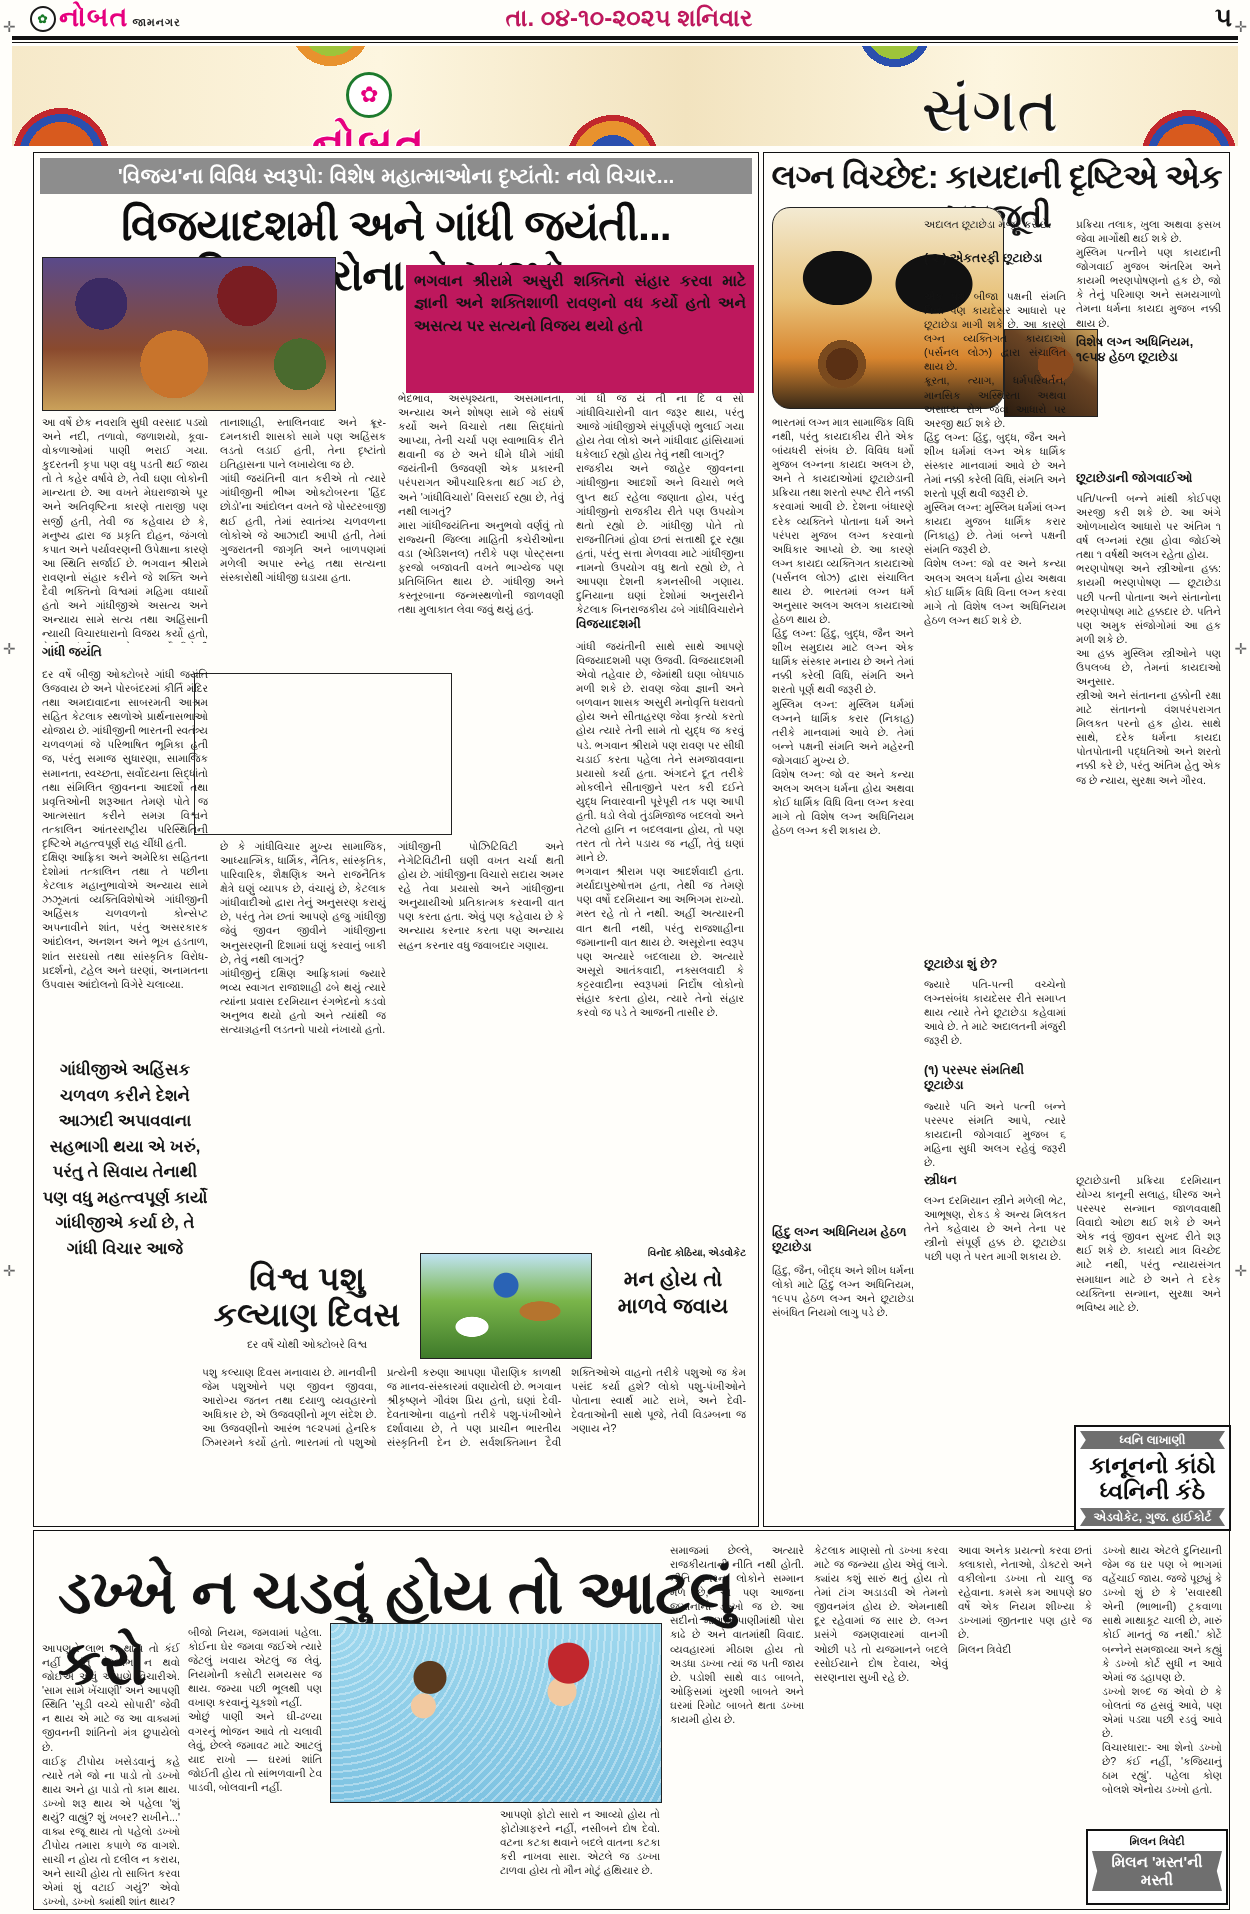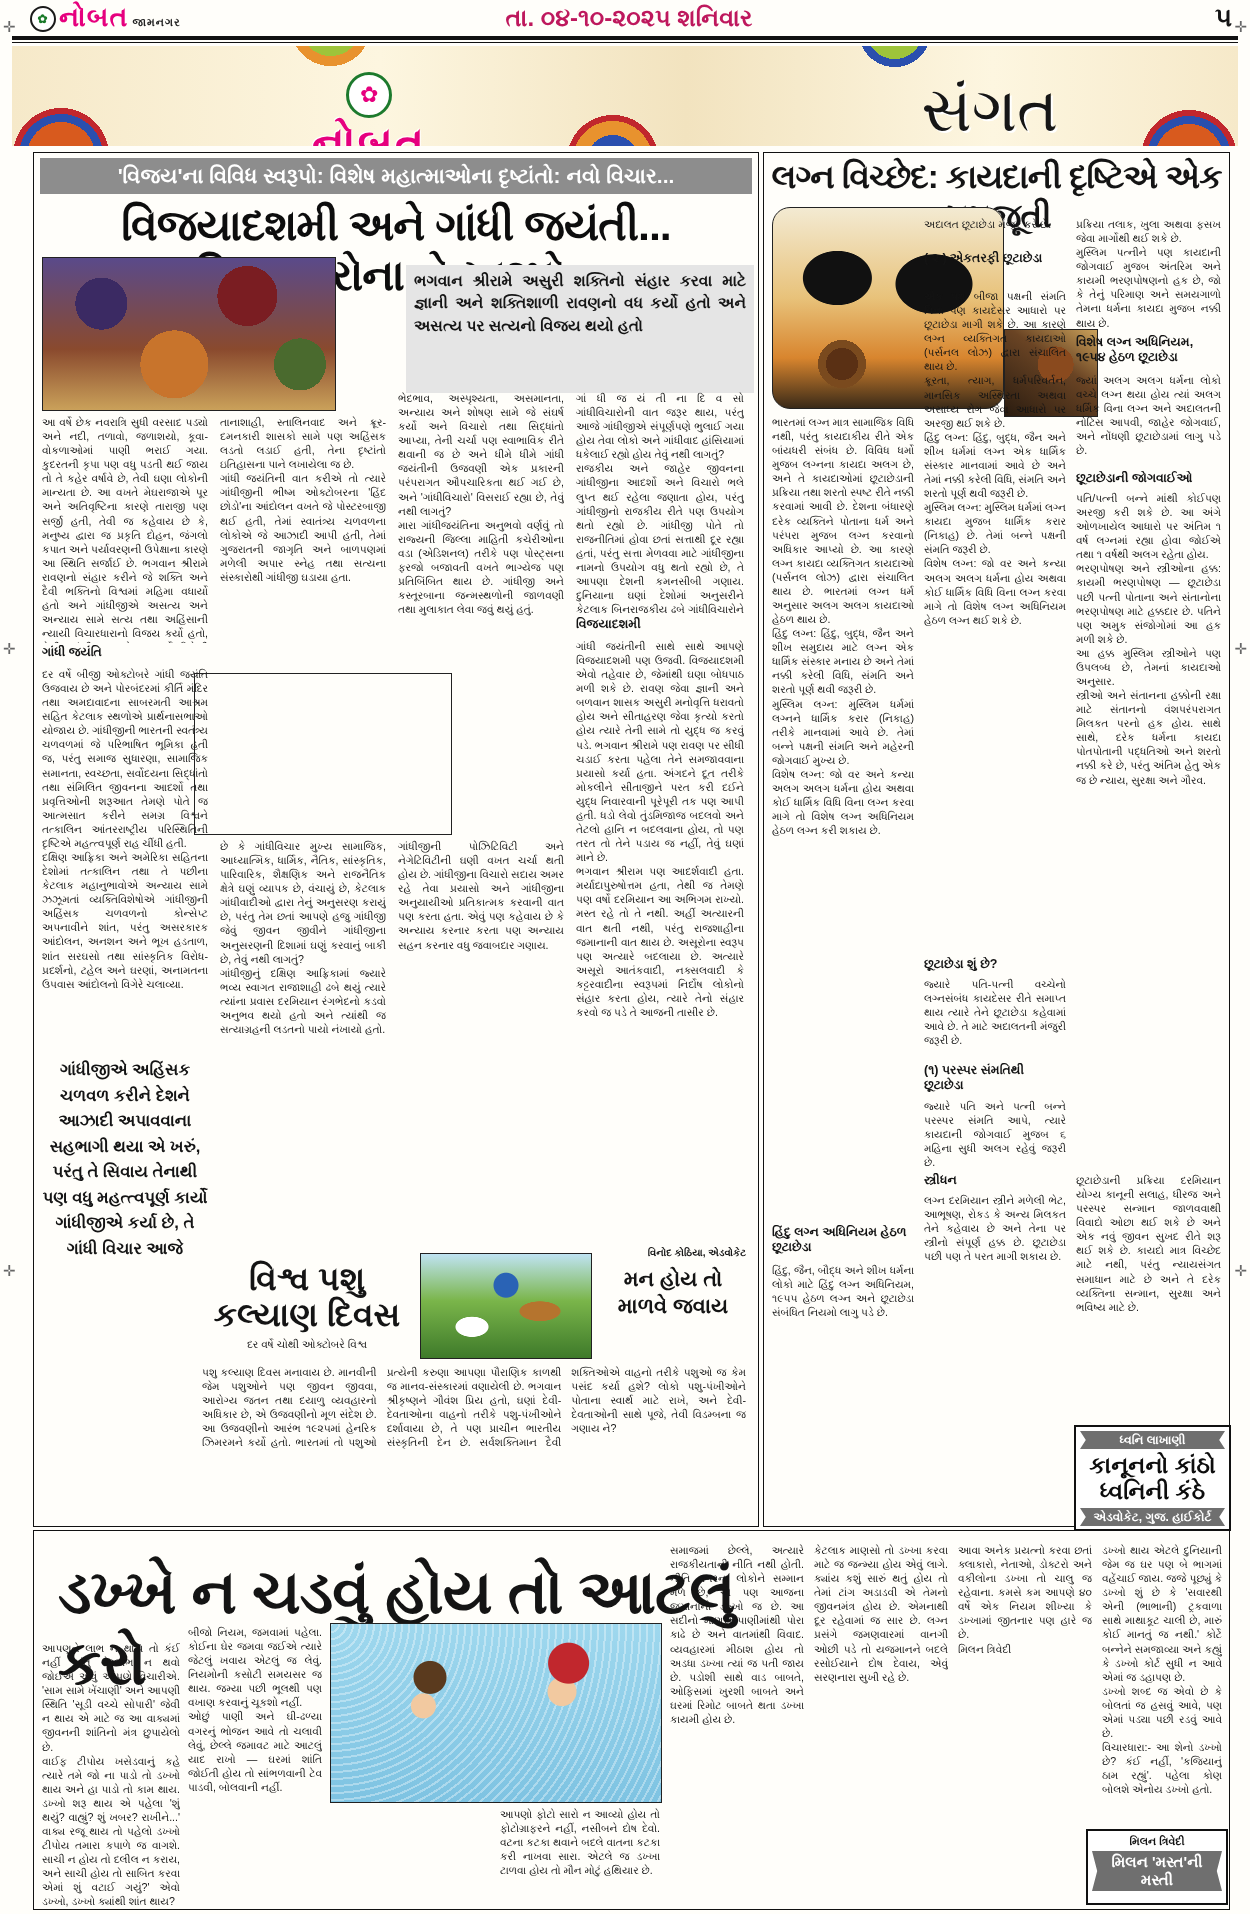--- a/index.html
+++ b/index.html
@@ -34,21 +34,21 @@
       text-shadow:2px 2px 0 #fff;}
   
   .framebox{position:absolute;border:1.5px solid #111;background:#fffefa;}
   
   #a1-strap{position:absolute;left:6px;top:5px;right:6px;height:36px;background:#8d8d8d;color:#fff;
       font-weight:bold;font-size:21px;text-align:center;line-height:36px;}
   #a1-head{position:absolute;left:4px;top:48px;right:4px;text-align:center;font-weight:bold;font-size:43px;
       letter-spacing:-1px;color:#0d0d0d;}
   .bt{font-size:10.6px;line-height:1.33;text-align:justify;white-space:pre-line;overflow:hidden;}
   .sh{font-weight:bold;font-size:12.5px;text-align:left;overflow:hidden;}
-  #a1-highlight{position:absolute;background:#e5e5e5;font-weight:bold;font-size:15.5px;line-height:1.45;
+  #a1-highlight{position:absolute;background:#be185d;font-weight:bold;font-size:15.5px;line-height:1.45;
       padding:5px 8px;text-align:justify;overflow:hidden;}
   #a1-bold{position:absolute;font-weight:bold;font-size:16.5px;line-height:1.55;text-align:center;overflow:hidden;}
   
   .ph{position:absolute;border:1px solid #222;overflow:hidden;}
   #img-war{background:
       radial-gradient(circle at 20% 30%, #3b2a63 0 26px, transparent 26px),
       radial-gradient(circle at 70% 25%, #7a1d22 0 30px, transparent 30px),
       radial-gradient(circle at 45% 70%, #c8742c 0 34px, transparent 34px),
       radial-gradient(circle at 88% 70%, #4a6a2e 0 26px, transparent 26px),
       linear-gradient(180deg,#5a4a8a,#8a4a2e 60%,#caa15a);}
@@ -179,21 +179,20 @@
     <div class="sh abs" style="left:160px;top:804px;width:142px;height:18px;">છૂટાછેડા શું છે?</div>
     <div class="bt abs" style="left:160px;top:824px;width:142px;height:84px;">જ્યારે પતિ-પત્ની વચ્ચેનો લગ્નસંબંધ કાયદેસર રીતે સમાપ્ત થાય ત્યારે તેને છૂટાછેડા કહેવામાં આવે છે. તે માટે અદાલતની મંજુરી જરૂરી છે.</div>
     <div class="sh abs" style="left:160px;top:910px;width:142px;height:34px;">(૧) પરસ્પર સંમતિથી છૂટાછેડા</div>
     <div class="bt abs" style="left:160px;top:946px;width:142px;height:70px;">જ્યારે પતિ અને પત્ની બન્ને પરસ્પર સંમતિ આપે, ત્યારે કાયદાની જોગવાઈ મુજબ ૬ મહિના સુધી અલગ રહેવું જરૂરી છે.</div>
     <div class="sh abs" style="left:160px;top:1020px;width:142px;height:18px;">સ્ત્રીધન</div>
     <div class="bt abs" style="left:160px;top:1040px;width:142px;height:166px;">લગ્ન દરમિયાન સ્ત્રીને મળેલી ભેટ, આભૂષણ, રોકડ કે અન્ય મિલકત તેને કહેવાય છે અને તેના પર સ્ત્રીનો સંપૂર્ણ હક્ક છે. છૂટાછેડા પછી પણ તે પરત માગી શકાય છે.</div>
 
     <div class="bt abs" style="left:312px;top:64px;width:145px;height:116px;">પ્રક્રિયા તલાક, ખુલા અથવા ફસખ જેવા માર્ગોથી થઈ શકે છે.
 મુસ્લિમ પત્નીને પણ કાયદાની જોગવાઈ મુજબ અંતરિમ અને કાયમી ભરણપોષણનો હક છે, જો કે તેનું પરિમાણ અને સમયગાળો તેમના ધર્મના કાયદા મુજબ નક્કી થાય છે.</div>
     <div class="sh abs" style="left:312px;top:182px;width:145px;height:36px;">વિશેષ લગ્ન અધિનિયમ, ૧૯૫૪ હેઠળ છૂટાછેડા</div>
-    <div class="bt abs" style="left:312px;top:220px;width:145px;height:96px;">જ્યાં અલગ અલગ ધર્મના લોકો વચ્ચે લગ્ન થયા હોય ત્યાં અલગ ધર્મિક વિના લગ્ન અને અદાલતની નોટિસ આપવી, જાહેર જોગવાઈ, અને નોંધણી છૂટાછેડામાં લાગુ પડે છે.</div>
     <div class="sh abs" style="left:312px;top:318px;width:145px;height:18px;">છૂટાછેડાની જોગવાઈઓ</div>
     <div class="bt abs" style="left:312px;top:338px;width:145px;height:680px;">પતિ/પત્ની બન્ને માંથી કોઈપણ અરજી કરી શકે છે. આ અંગે ઓળખાયેલ આધારો પર અંતિમ ૧ વર્ષ લગ્નમાં રહ્યા હોવા જોઈએ તથા ૧ વર્ષથી અલગ રહેતા હોય.
 ભરણપોષણ અને સ્ત્રીઓના હક્ક: કાયમી ભરણપોષણ — છૂટાછેડા પછી પત્ની પોતાના અને સંતાનોના ભરણપોષણ માટે હક્કદાર છે. પતિને પણ અમુક સંજોગોમાં આ હક મળી શકે છે.
 આ હક્ક મુસ્લિમ સ્ત્રીઓને પણ ઉપલબ્ધ છે, તેમનાં કાયદાઓ અનુસાર.
 સ્ત્રીઓ અને સંતાનના હક્કોની રક્ષા માટે સંતાનનો વંશપરંપરાગત મિલકત પરનો હક હોય. સાથે સાથે, દરેક ધર્મના કાયદા પોતપોતાની પદ્ધતિઓ અને શરતો નક્કી કરે છે, પરંતુ અંતિમ હેતુ એક જ છે ન્યાય, સુરક્ષા અને ગૌરવ.</div>
     <div class="bt abs" style="left:312px;top:1020px;width:145px;height:246px;">છૂટાછેડાની પ્રક્રિયા દરમિયાન યોગ્ય કાનૂની સલાહ, ધીરજ અને પરસ્પર સન્માન જાળવવાથી વિવાદો ઓછા થઈ શકે છે અને એક નવું જીવન સુખદ રીતે શરૂ થઈ શકે છે. કાયદો માત્ર વિચ્છેદ માટે નથી, પરંતુ ન્યાયસંગત સમાધાન માટે છે અને તે દરેક વ્યક્તિના સન્માન, સુરક્ષા અને ભવિષ્ય માટે છે.</div>
 
     <div class="ribbox" style="left:310px;top:1272px;width:145px;height:94px;">
       <span class="rib">ધ્વનિ લાખાણી</span>
       <div class="ribbig">કાનૂનનો કાંઠો ધ્વનિની કંઠે</div>

